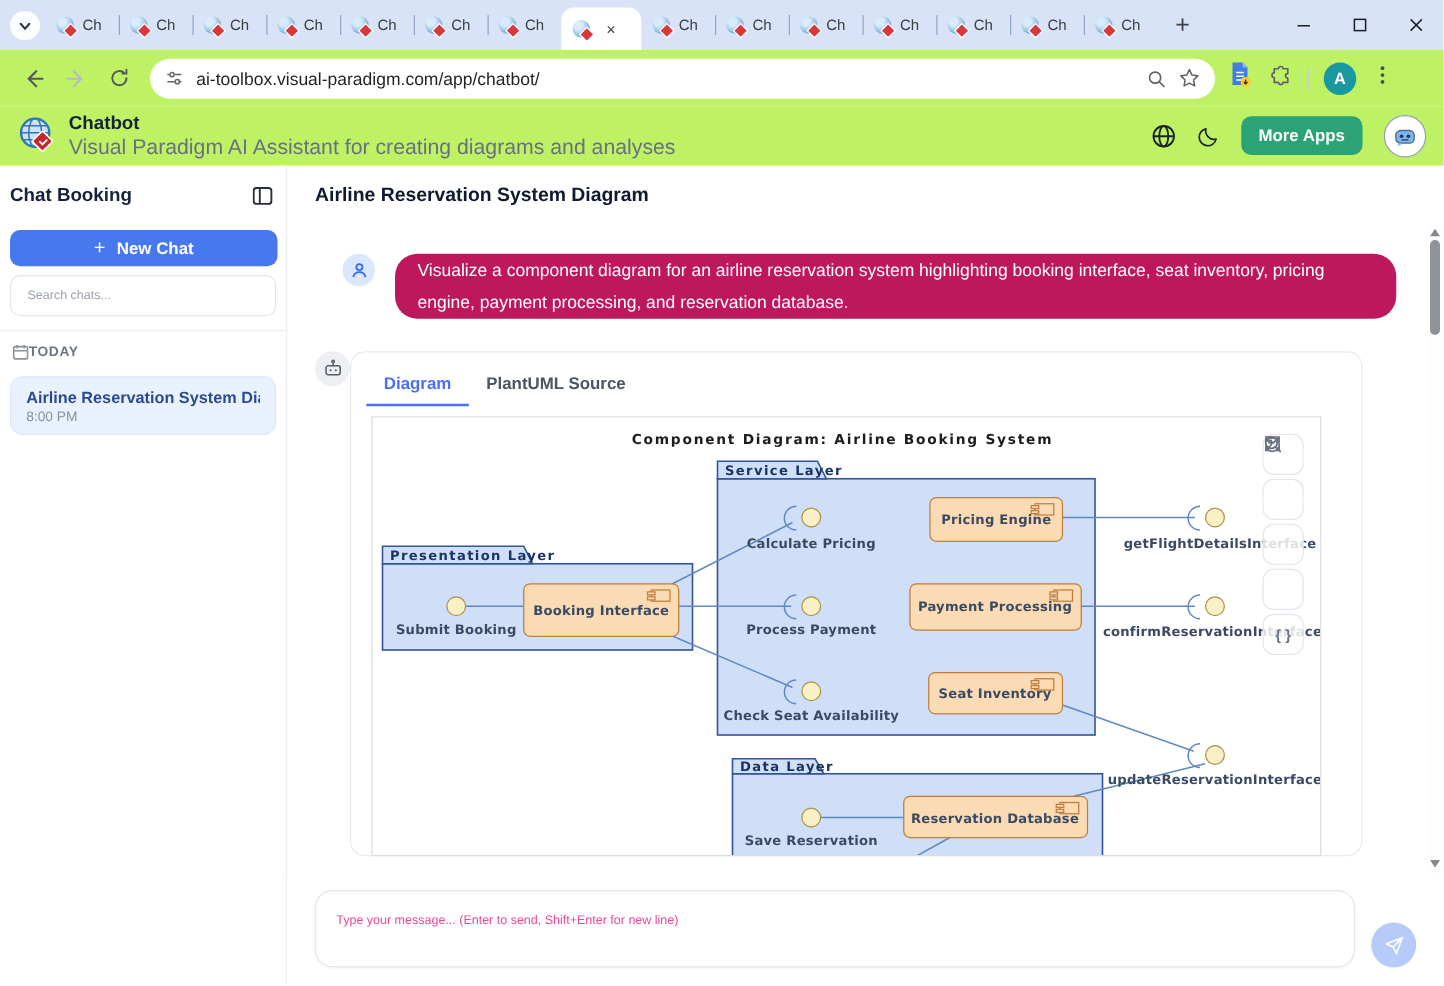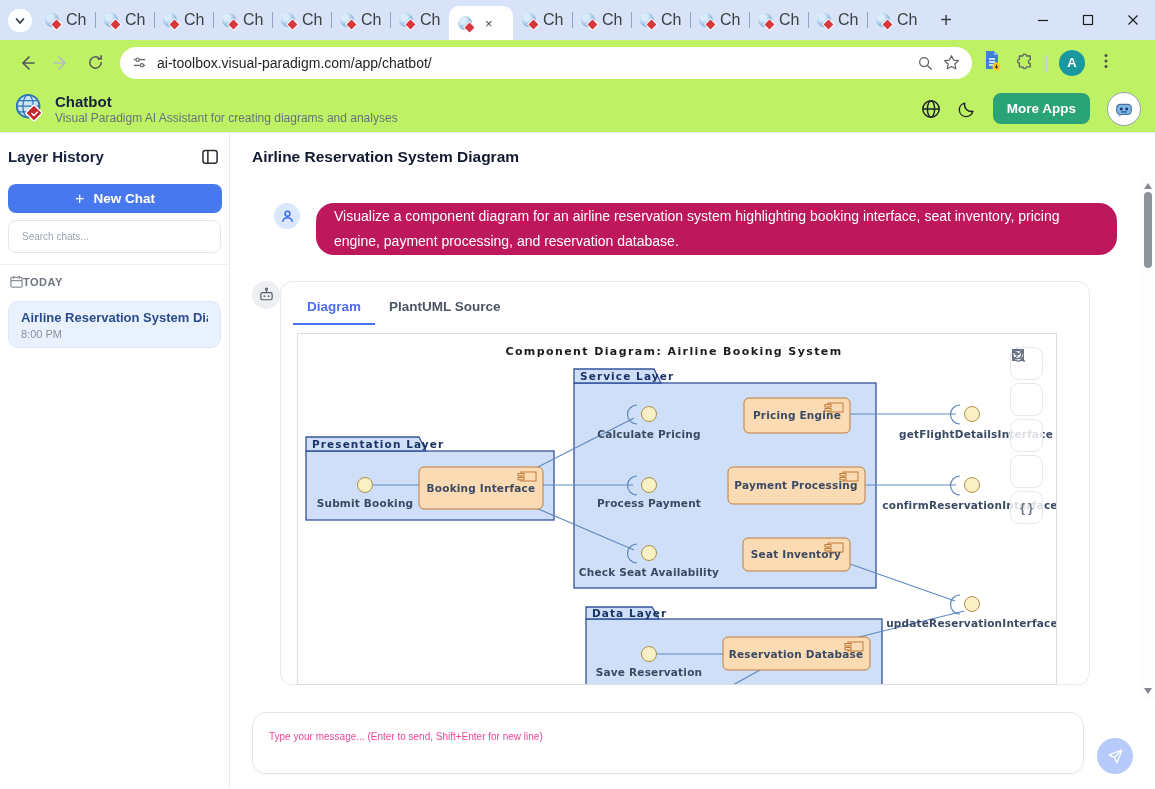--- a/index.html
+++ b/index.html
@@ -5,21 +5,21 @@
   * { margin:0; padding:0; box-sizing:border-box; }
   html,body { width:1155px; height:789px; overflow:hidden; font-family:"Liberation Sans", sans-serif; background:#fff; }
 
   
   .tabstrip { height:40px; background:#d9e3f8; position:relative; display:flex; }
   .tab-search { position:absolute; left:8px; top:9px; width:24px; height:23px; background:#fdfeff; border-radius:13px; display:flex; align-items:center; justify-content:center; color:#30343a; }
   .tabs { margin-left:36px; display:flex; align-items:center; height:40px; }
   .tab { width:59px; height:40px; display:flex; align-items:center; gap:7px; padding:0 9px; position:relative; cursor:default; }
   .tab:not(.active) + .tab:not(.active)::before { content:""; position:absolute; left:0; top:12px; height:16px; border-left:1px solid #93a6c9; }
   .tab.active { width:64px; height:34px; margin-top:6px; background:#fff; border-radius:10px 10px 0 0; }
-  .tab-label { font-size:16px; color:#3c4043; overflow:hidden; }
+  .tab-label { font-size:12px; color:#3c4043; overflow:hidden; }
   .tab-close { font-size:13px; color:#444; margin-left:6px; }
   .vp-fav { position:relative; width:14px; height:14px; flex:0 0 14px; border-radius:50%;
     background:radial-gradient(circle at 35% 32%, #d9ecfb 0 25%, #8fbbe0 60%, #5e93c6 100%); }
   .vp-fav::after { content:""; position:absolute; right:-1px; bottom:-1px; width:7px; height:7px; background:#d6383c; transform:rotate(45deg); box-shadow:0 0 0 1px #fff; }
   .newtab-btn { width:28px; height:28px; margin:6px 0 0 6px; border-radius:50%; display:flex; align-items:center; justify-content:center; font-size:20px; color:#3c4043; }
   .win-controls { position:absolute; right:0; top:0; height:40px; display:flex; }
   .win-btn { width:45px; height:40px; display:flex; align-items:center; justify-content:center; color:#1b1e23; }
 
   .toolbar { height:45px; background:#bef264; display:flex; align-items:center; padding:0 10px; }
   .nav-btn { width:34px; height:34px; display:flex; align-items:center; justify-content:center; color:#54575c; }
@@ -28,21 +28,21 @@
   .omni-url { flex:1; font-size:14px; color:#1f2125; white-space:nowrap; overflow:hidden; }
   .omni-icon { color:#5f6368; display:flex; }
   .toolbar-right { display:flex; align-items:center; margin-left:10px; gap:12px; }
   .tb-divider { width:1px; height:18px; background:#c3cada; }
   .profile-avatar { width:26px; height:26px; border-radius:50%; background:#19989f; color:#fff; font-size:13px; font-weight:bold; display:flex; align-items:center; justify-content:center; }
 
   
   .app-header { height:48px; background:#bef264; border-bottom:1px solid #e7eaf0; display:flex; align-items:center; padding:0 14px; }
   .app-titles { margin-left:9px; }
   .app-title { font-size:15px; font-weight:bold; color:#16213c; }
-  .app-subtitle { font-size:12px; color:#68727f; margin-top:1px; }
+  .app-subtitle { font-size:17px; color:#68727f; margin-top:1px; }
   .header-right { margin-left:auto; display:flex; align-items:center; gap:17px; }
   .hdr-icon { display:flex; color:#1f2329; }
   .more-apps { background:#2aa377; color:#fff; font-size:13.5px; font-weight:bold; border:none; border-radius:8px; padding:8px 14px; }
   .vp-bot-btn { width:34px; height:34px; border-radius:50%; border:1.5px solid #95a0b1; display:flex; align-items:center; justify-content:center; background:#fff; }
 
   
   .app-body { display:flex; height:655px; }
   .sidebar { width:230px; border-right:1px solid #e8ebf0; background:#fff; flex:0 0 230px; }
   .sb-header { display:flex; align-items:center; justify-content:space-between; padding:15px 10px 10px 8px; }
   .sb-title { font-size:15px; font-weight:bold; color:#16213c; }
@@ -278,21 +278,21 @@
           <path d="M7 18l-2 3 5-2.4" fill="#7db5ea"></path>
         </svg>
       </span>
   </div>
 </div>
 
 <div class="app-body">
 
   <div class="sidebar">
     <div class="sb-header">
-      <span class="sb-title">Layer History</span>
+      <span class="sb-title">Chat Booking</span>
       <span class="panel-toggle">
           <svg width="17" height="16" viewBox="0 0 18 16">
             <rect x="1" y="1" width="15" height="13.5" rx="2.5" fill="none" stroke="#2a2e35" stroke-width="1.6"></rect>
             <path d="M6.2 1v13.5" stroke="#2a2e35" stroke-width="1.6"></path>
           </svg>
         </span>
     </div>
     <button class="new-chat">
       <span class="plus">+</span>
       <span>New Chat</span>

